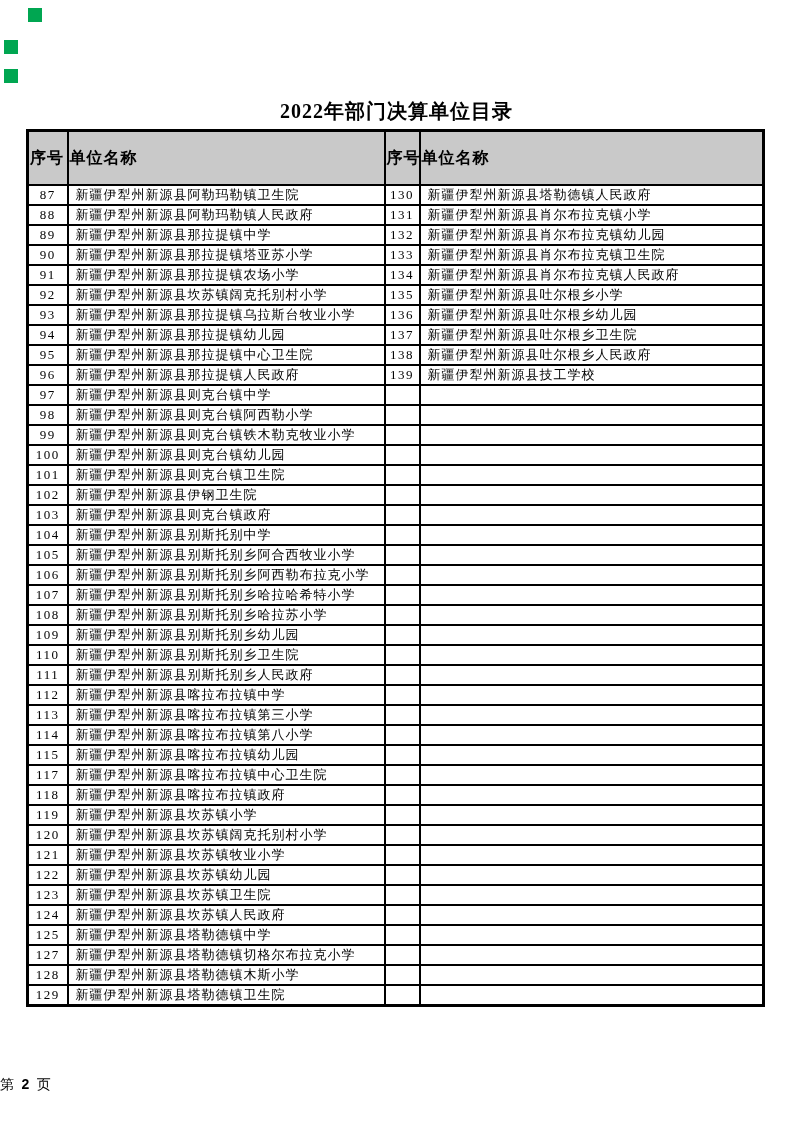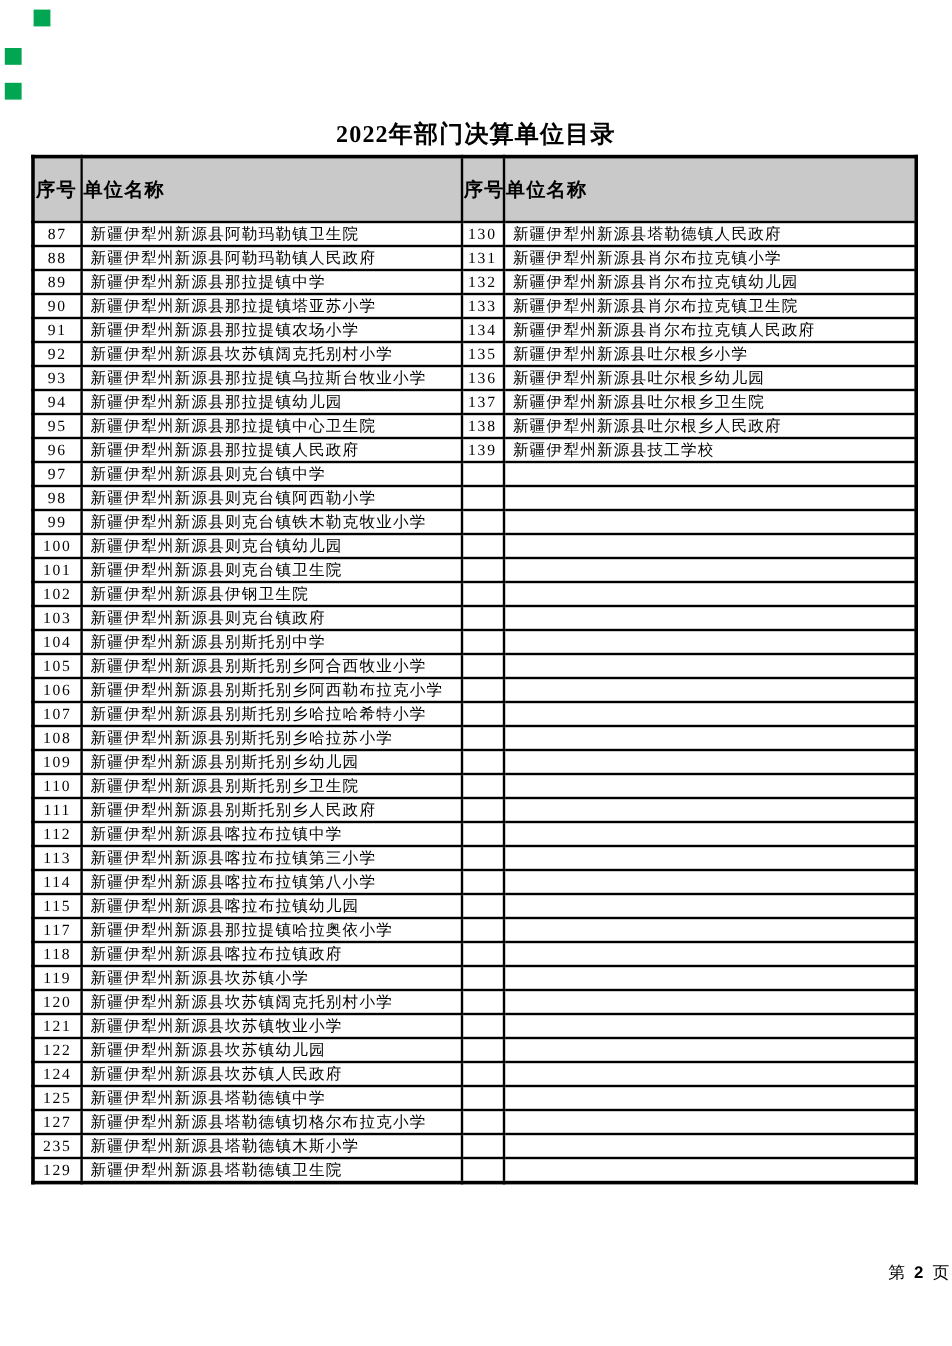--- a/index.html
+++ b/index.html
@@ -61,24 +61,24 @@
     text-align: center;
     letter-spacing: 1.5px;
   }
   tbody td.name {
     text-align: left;
     padding-left: 7px;
     letter-spacing: 1px;
   }
   .footer {
     position: absolute;
-    top: 1052px;
+    top: 1076px;
     left: 0;
     width: 100%;
-    text-align: right;
+    text-align: left;
     font-size: 14px;
     letter-spacing: 2px;
   }
   .footer .pagenum {
     font-family: "Liberation Sans", sans-serif;
     font-weight: bold;
   }
 </style>
 </head>
 <body>
@@ -275,21 +275,21 @@
           <td class="name c4"></td>
         </tr>
         <tr>
           <td class="seq c1">115</td>
           <td class="name c2">新疆伊犁州新源县喀拉布拉镇幼儿园</td>
           <td class="seq c3"></td>
           <td class="name c4"></td>
         </tr>
         <tr>
           <td class="seq c1">117</td>
-          <td class="name c2">新疆伊犁州新源县那拉提镇哈拉奥依小学</td>
+          <td class="name c2">新疆伊犁州新源县喀拉布拉镇中心卫生院</td>
           <td class="seq c3"></td>
           <td class="name c4"></td>
         </tr>
         <tr>
           <td class="seq c1">118</td>
           <td class="name c2">新疆伊犁州新源县喀拉布拉镇政府</td>
           <td class="seq c3"></td>
           <td class="name c4"></td>
         </tr>
         <tr>
@@ -310,39 +310,45 @@
           <td class="seq c3"></td>
           <td class="name c4"></td>
         </tr>
         <tr>
           <td class="seq c1">122</td>
           <td class="name c2">新疆伊犁州新源县坎苏镇幼儿园</td>
           <td class="seq c3"></td>
           <td class="name c4"></td>
         </tr>
         <tr>
+          <td class="seq c1">123</td>
+          <td class="name c2">新疆伊犁州新源县坎苏镇卫生院</td>
+          <td class="seq c3"></td>
+          <td class="name c4"></td>
+        </tr>
+        <tr>
           <td class="seq c1">124</td>
           <td class="name c2">新疆伊犁州新源县坎苏镇人民政府</td>
           <td class="seq c3"></td>
           <td class="name c4"></td>
         </tr>
         <tr>
           <td class="seq c1">125</td>
           <td class="name c2">新疆伊犁州新源县塔勒德镇中学</td>
           <td class="seq c3"></td>
           <td class="name c4"></td>
         </tr>
         <tr>
           <td class="seq c1">127</td>
           <td class="name c2">新疆伊犁州新源县塔勒德镇切格尔布拉克小学</td>
           <td class="seq c3"></td>
           <td class="name c4"></td>
         </tr>
         <tr>
-          <td class="seq c1">235</td>
+          <td class="seq c1">128</td>
           <td class="name c2">新疆伊犁州新源县塔勒德镇木斯小学</td>
           <td class="seq c3"></td>
           <td class="name c4"></td>
         </tr>
         <tr>
           <td class="seq c1">129</td>
           <td class="name c2">新疆伊犁州新源县塔勒德镇卫生院</td>
           <td class="seq c3"></td>
           <td class="name c4"></td>
         </tr>

